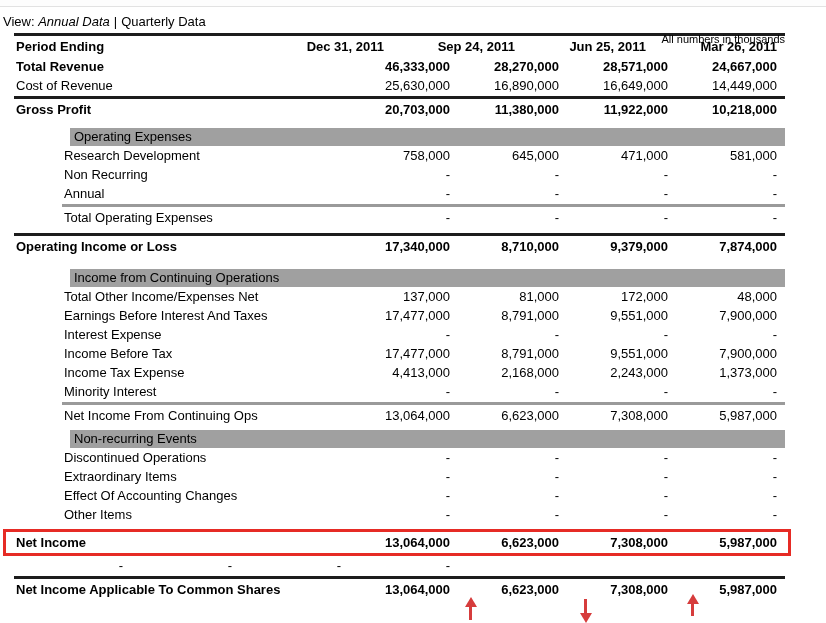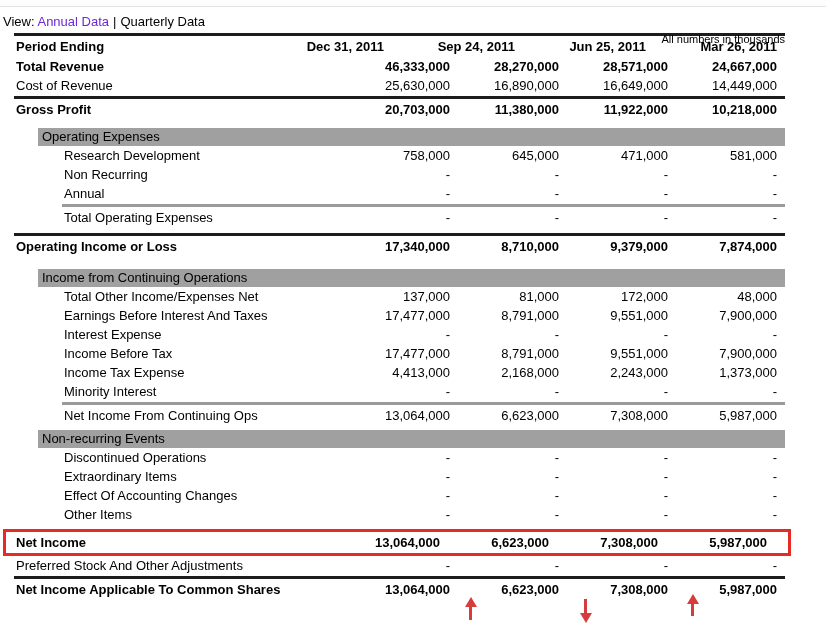--- a/index.html
+++ b/index.html
@@ -11,53 +11,53 @@
     font-size: 13px; color: #000;
     overflow: hidden;
   }
   .page { position: relative; width: 826px; height: 623px; }
 
   
   .top-strip { height: 6px; background: #fdfdfd; border-bottom: 1px solid #e2e2e2; }
 
   
   .view-bar { position: relative; height: 13px; padding: 7px 8px 6px 3px; white-space: nowrap; }
-  .view-bar a { color: #6d28d9; text-decoration: none; cursor: pointer; }
+  .view-bar a { color: #000000; text-decoration: none; cursor: pointer; font-style: italic; }
   .view-bar .sep { margin: 0 4px; color: #000; }
   .view-bar .current { font-weight: normal; }
   .units { position: absolute; right: 41px; top: 26px; font-size: 11px; color: #000; }
 
   
   .fin-table { margin-left: 14px; width: 771px; border-top: 3px solid #1c1c1c; }
   .row { display: flex; align-items: center; height: 19px; padding-right: 8px; }
   .row.header { height: 21px; font-weight: bold; gap: 22px; }
   .row.bold { font-weight: bold; }
   .row .label { flex: 1; padding-left: 2px; white-space: nowrap; overflow: hidden; }
   .row.indent .label { padding-left: 50px; }
   .row .cell { width: 109px; text-align: right; white-space: nowrap; }
 
   .hline { height: 3px; margin: 1px 0; }
   .hline.dark { background: #1c1c1c; }
   .hline.gray { background: #9a9a9a; margin-left: 48px; }
 
-  .band { margin-left: 24px; height: 18px; line-height: 18px; background: #a0a0a0; padding-left: 4px; color: #000; }
+  .band { margin-left: 56px; height: 18px; line-height: 18px; background: #a0a0a0; padding-left: 4px; color: #000; }
 
   .spacer.sm { height: 5px; }
   .spacer.md { height: 9px; }
   .spacer.lg { height: 13px; }
 
   
   .row.highlight {
     box-sizing: border-box;
     height: 27px;
     border: 3px solid #e62b25;
     margin-left: -11px;
     margin-right: -6px;
     padding-left: 8px;
-    padding-right: 21px;
+    padding-right: 11px;
   }
 
   
   .arrow { position: absolute; width: 13px; pointer-events: none; }
   .arrow .stem { width: 3px; margin: 0 auto; background: #d63c3c; }
   .arrow .head-up {
     width: 0; height: 0; margin: 0 auto;
     border-left: 6px solid transparent; border-right: 6px solid transparent;
     border-bottom: 10px solid #d63c3c;
   }
@@ -234,21 +234,20 @@
       </div>
       <div class="spacer sm"></div>
       <div class="row bold highlight">
         <span class="label">Net Income</span>
         <span class="cell">13,064,000</span>
         <span class="cell">6,623,000</span>
         <span class="cell">7,308,000</span>
         <span class="cell">5,987,000</span>
       </div>
       <div class="row">
-        <span class="label">Preferred Stock And Other Adjustments</span>
         <span class="cell">-</span>
         <span class="cell">-</span>
         <span class="cell">-</span>
         <span class="cell">-</span>
       </div>
       <div class="hline dark"></div>
       <div class="row bold">
         <span class="label">Net Income Applicable To Common Shares</span>
         <span class="cell">13,064,000</span>
         <span class="cell">6,623,000</span>

